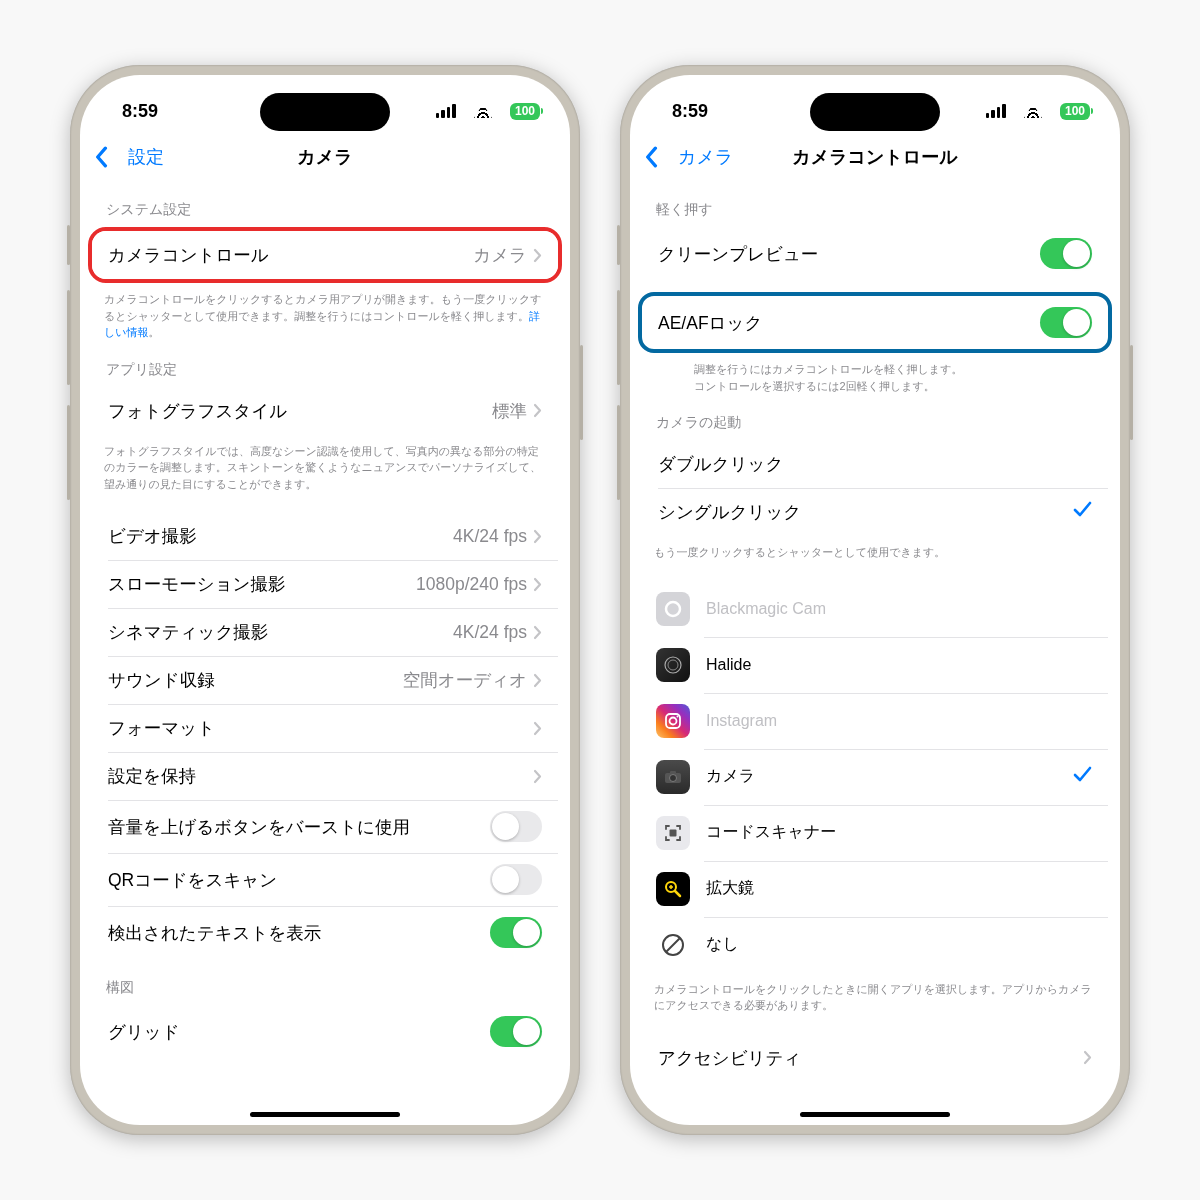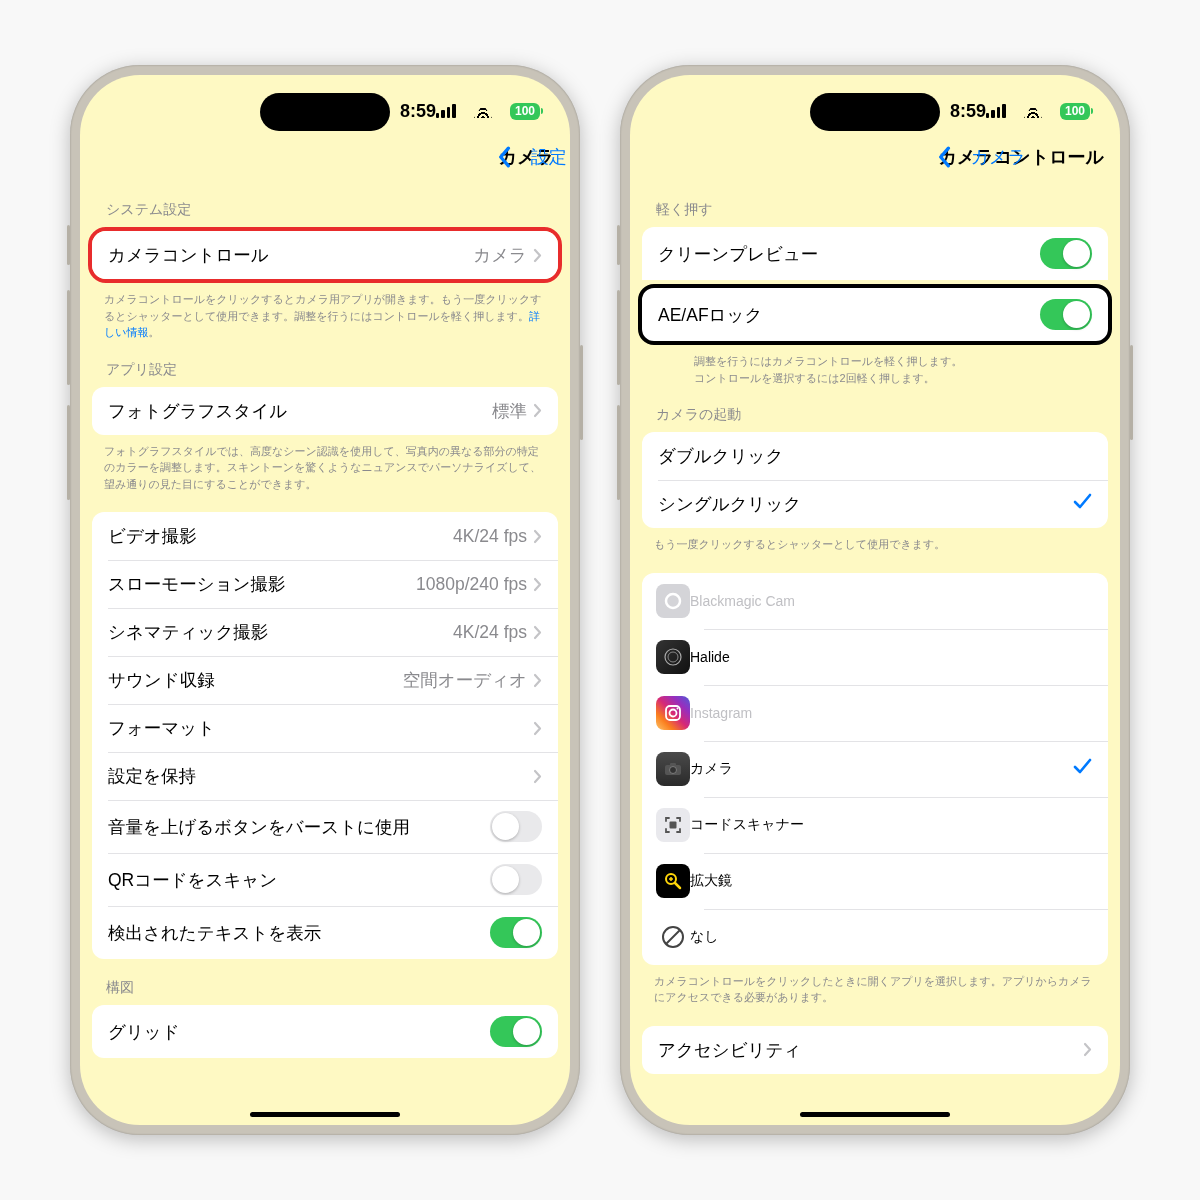--- a/index.html
+++ b/index.html
@@ -20,25 +20,25 @@
   }
   .phone::before, .phone::after {
     content:""; position:absolute; background:#b5b0a5; border-radius:3px;
   }
   .phone::before { left:-3px; top:225px; width:3px; height:95px; }
   .phone::after  { right:-3px; top:280px; width:3px; height:95px; }
   .phone .btn2 { position:absolute; left:-3px; top:340px; width:3px; height:95px; background:#b5b0a5; border-radius:3px;}
   .phone .btn3 { position:absolute; left:-3px; top:160px; width:3px; height:40px; background:#b5b0a5; border-radius:3px;}
   .screen {
     width: 100%; height: 100%;
-    background: #fef9c3;
+    background: #ffffff;
     border-radius: 60px;
     overflow: hidden;
     position: relative;
-    display:flex; flex-direction:column;align-items:flex-end;
+    display:flex; flex-direction:column;
   }
   .island {
     position: absolute; top: 18px; left: 50%; transform: translateX(-50%);
     width: 130px; height: 38px; background: #000; border-radius: 22px; z-index:10;
   }
   .statusbar {
     height: 58px; padding: 14px 30px 0 42px;
     display: flex; justify-content: space-between; align-items: center;
     font-size: 18px; font-weight: 600;
   }
@@ -102,29 +102,29 @@
     content:""; position:absolute; top:2px; width:27px; height:27px;
     background:#fff; border-radius:50%; box-shadow:0 1px 3px rgba(0,0,0,0.25);
   }
   .toggle.on::after{ right:2px; }
   .toggle.off::after{ left:2px; }
   .highlight {
     border:4px solid #e82c2c; border-radius:18px; margin:0 8px;
   }
   .highlight .group { margin:0 0; border-radius:14px; }
   .highlight-row {
-    border:4px solid #000000; border-radius:16px; position:relative;
+    border:4px solid #0369a1; border-radius:16px; position:relative;
     margin: -4px 8px 0; background:#fff; z-index:2;
   }
   .highlight-row .row::before{display:none;}
   .check { color:#007aff; font-size:22px; font-weight:600;}
   .check svg{width:20px;height:20px;}
   .approw {
     min-height:56px; padding:8px 16px 8px 14px; display:flex; align-items:center;
-    gap:0; font-size:14px; position:relative;
+    gap:16px; font-size:16px; position:relative;
   }
   .approw .appicon {
     width:34px; height:34px; border-radius:8px; flex-shrink:0;
     display:flex; align-items:center; justify-content:center; font-size:20px;
   }
   .approw.disabled { color:#c0c0c4; }
   .homebar {
     position:absolute; bottom:8px; left:50%; transform:translateX(-50%);
     width:150px; height:5px; background:#000; border-radius:3px;
   }
@@ -301,21 +301,21 @@
       <div class="back">
         <svg viewBox="0 0 12 20">
             <path d="M10 2 L3 10 L10 18" stroke="#007aff" stroke-width="3" fill="none" stroke-linecap="round" stroke-linejoin="round"></path>
           </svg>
         <span>カメラ</span>
       </div>
       <div class="title">カメラコントロール</div>
     </div>
     <div class="content">
       <div class="section-h">軽く押す</div>
-      <div class="group" style="border-radius:12px 12px 0 0; margin-bottom:8px;">
+      <div class="group" style="border-radius:12px 12px 0 0; margin-bottom:16px;">
         <div class="row">
           <span class="label">クリーンプレビュー</span>
           <span class="toggle on"></span>
         </div>
       </div>
       <div class="highlight-row">
         <div class="row" style="border-radius:12px;">
           <span class="label">AE/AFロック</span>
           <span class="toggle on"></span>
         </div>

